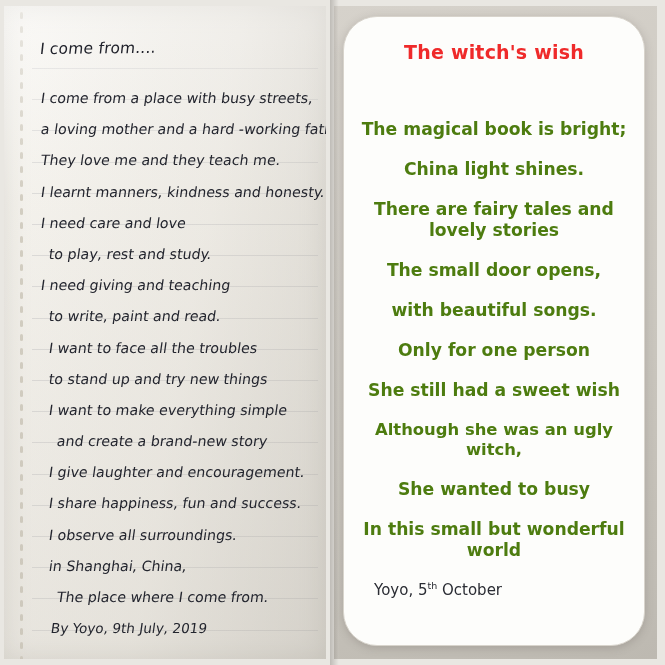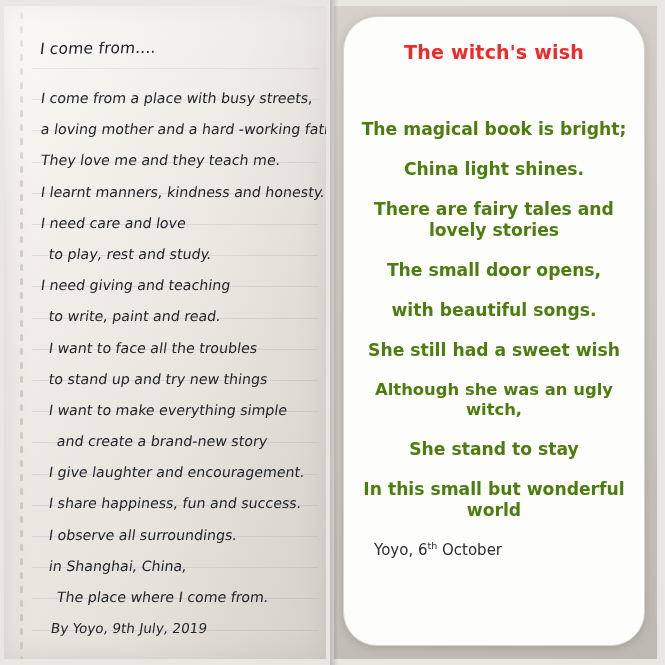--- a/index.html
+++ b/index.html
@@ -321,26 +321,27 @@
     <div class="bg-tint"></div>
     <div class="card">
       <div class="card-inner">
         <div class="r-title">The witch's wish</div>
 
         <div class="r-line">The magical book is bright;</div>
         <div class="r-line">China light shines.</div>
         <div class="r-line">There are fairy tales and lovely stories</div>
         <div class="r-line">The small door opens,</div>
         <div class="r-line">with beautiful songs.</div>
+        <div class="r-line">Only for one person</div>
         <div class="r-line">She still had a sweet wish</div>
         <div class="r-line small">Although she was an ugly witch,</div>
-        <div class="r-line">She stand to stay</div>
+        <div class="r-line">She wanted to busy</div>
         <div class="r-line">In this small but wonderful world</div>
 
         <div class="r-sign">
-          <span>Yoyo, 6</span><sup>th</sup><span> October</span>
+          <span>Yoyo, 5</span><sup>th</sup><span> October</span>
         </div>
       </div>
     </div>
   </div>
 
   <div class="divider-shadow"></div>
 </div>
 
 </body></html>

